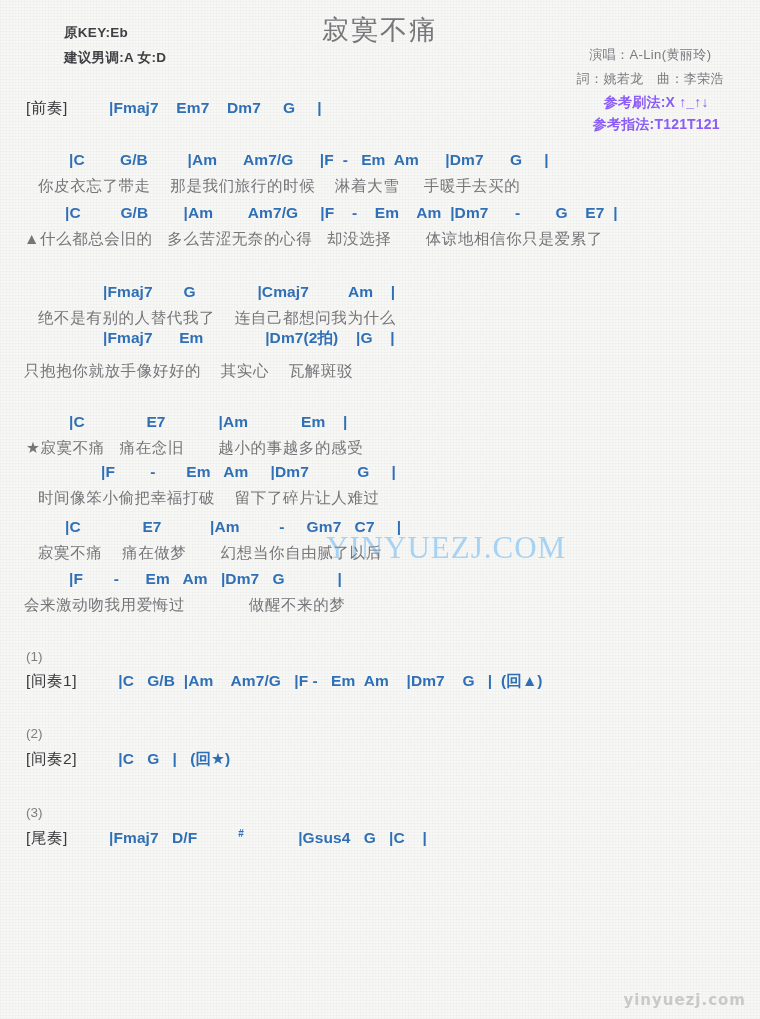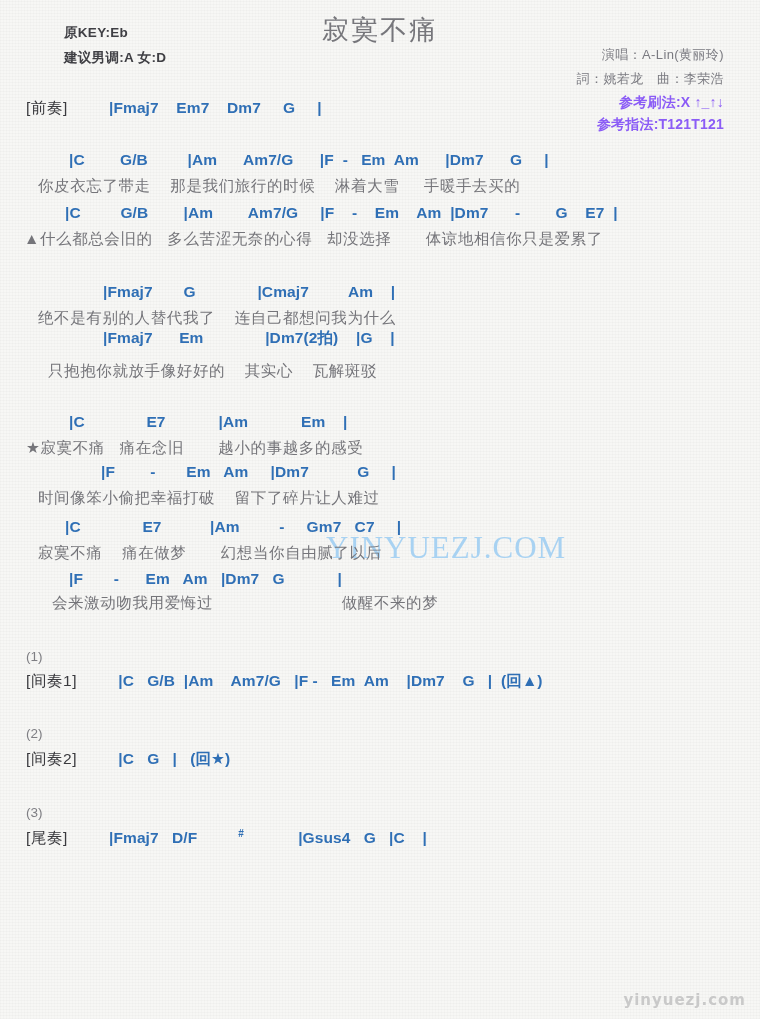--- a/index.html
+++ b/index.html
@@ -59,21 +59,21 @@
   }
   #keyblock { position: absolute; left: 64px; top: 24px; }
   #keyblock div {
     font-size: 13.5px;
     color: #3f3f44;
     font-weight: 600;
     margin-bottom: 7px;
     letter-spacing: 0.3px;
     white-space: pre;
   }
-  #credits { position: absolute; right: 36px; top: 46px; text-align: right; }
+  #credits { position: absolute; right: 36px; top: 46px; text-align: center; }
   #credits .c1, #credits .c2 {
     font-size: 13px;
     color: #7a7a80;
     margin-bottom: 6px;
     white-space: pre;
     letter-spacing: 0.4px;
   }
   #credits .c3, #credits .c4 {
     font-size: 14px;
     color: #8b5cf6;
@@ -172,30 +172,30 @@
   <div class="chordline" style="left:26px; top:100px;"><span class="lyric dark">[前奏]</span><span class="chord">|Fmaj7    Em7    Dm7     G     |</span></div>
 
   <div class="chordline chord" style="left:28px; top:152px;">|C        G/B         |Am      Am7/G      |F  -   Em  Am      |Dm7      G     |</div>
   <div class="lyricline lyric" style="left:38px; top:178px;">你皮衣忘了带走    那是我们旅行的时候    淋着大雪     手暖手去买的</div>
   <div class="chordline chord" style="left:24px; top:205px;">|C         G/B        |Am        Am7/G     |F    -    Em    Am  |Dm7      -        G    E7  |</div>
   <div class="lyricline lyric" style="left:24px; top:231px;">▲什么都总会旧的   多么苦涩无奈的心得   却没选择       体谅地相信你只是爱累了</div>
 
   <div class="chordline chord" style="left:62px; top:284px;">|Fmaj7       G              |Cmaj7         Am    |</div>
   <div class="lyricline lyric" style="left:38px; top:310px;">绝不是有别的人替代我了    连自己都想问我为什么</div>
   <div class="chordline chord" style="left:62px; top:330px;">|Fmaj7      Em              |Dm7(2拍)    |G    |</div>
-  <div class="lyricline lyric" style="left:48px; top:363px;">只抱抱你就放手像好好的    其实心    瓦解斑驳</div>
+  <div class="lyricline lyric" style="left:24px; top:363px;">只抱抱你就放手像好好的    其实心    瓦解斑驳</div>
 
   <div class="chordline chord" style="left:28px; top:414px;">|C              E7            |Am            Em    |</div>
   <div class="lyricline lyric" style="left:26px; top:440px;">★寂寞不痛   痛在念旧       越小的事越多的感受</div>
   <div class="chordline chord" style="left:60px; top:464px;">|F        -       Em   Am     |Dm7           G     |</div>
   <div class="lyricline lyric" style="left:38px; top:490px;">时间像笨小偷把幸福打破    留下了碎片让人难过</div>
   <div class="chordline chord" style="left:24px; top:519px;">|C              E7           |Am         -     Gm7   C7     |</div>
   <div class="lyricline lyric" style="left:38px; top:545px;">寂寞不痛    痛在做梦       幻想当你自由腻了以后</div>
   <div class="chordline chord" style="left:28px; top:571px;">|F       -      Em   Am   |Dm7   G            |</div>
-  <div class="lyricline lyric" style="left:52px; top:597px;font-family:Liberation Mono, monospace;">会来激动吻我用爱悔过             做醒不来的梦</div>
+  <div class="lyricline lyric" style="left:24px; top:597px;">会来激动吻我用爱悔过             做醒不来的梦</div>
 
   <div class="lyricline" style="left:26px; top:650px; font-size:13.5px; color:#7e7e83;">(1)</div>
   <div class="sectionline" style="left:26px; top:673px;"><span class="lyric dark">[间奏1]</span><span class="chord">|C   G/B  |Am    Am7/G   |F -   Em  Am    |Dm7    G   |  (回▲)</span></div>
 
   <div class="lyricline" style="left:26px; top:727px; font-size:13.5px; color:#7e7e83;">(2)</div>
   <div class="sectionline" style="left:26px; top:751px;"><span class="lyric dark">[间奏2]</span><span class="chord">|C   G   |   (回★)</span></div>
 
   <div class="lyricline" style="left:26px; top:806px; font-size:13.5px; color:#7e7e83;">(3)</div>
   <div class="sectionline" style="left:26px; top:830px;"><span class="lyric dark">[尾奏]</span><span class="chord">|Fmaj7   D/F</span><span class="chord sup">#</span><span class="chord">   |Gsus4   G   |C    |</span></div>
 

